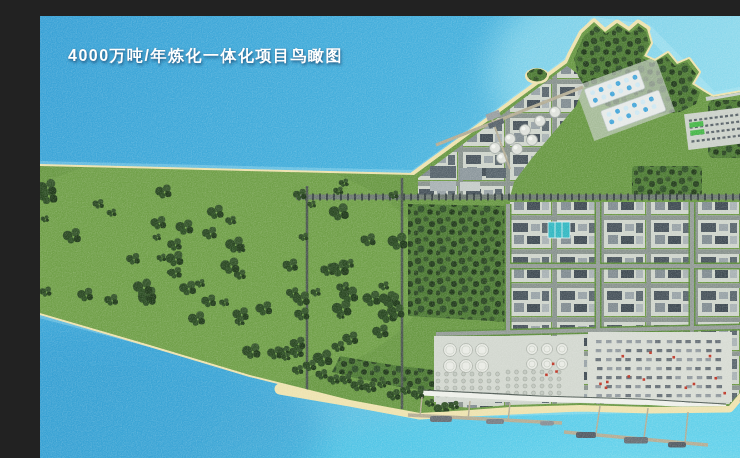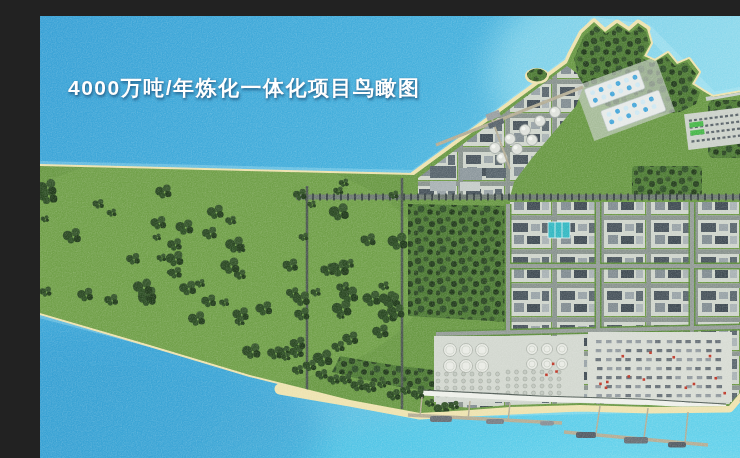--- a/index.html
+++ b/index.html
@@ -1,21 +1,21 @@
 <!DOCTYPE html>
 <html style="--title_color: #ffffff; --water_deep: #379fd4; --water_mid: #4ab4de; --water_light: #9ae2f0; --water_shore: #3cc8ea; --sand: #eee3b0; --grass: #6b9a46; --grass_light: #86b258; --forest: #2f5026; --plot: #cfd5cc; --road: #8a948f; --structure_dark: #4b565e; --structure_light: #9aa4a8; --tank: #e9ebe5; --teal_roof: #35b9c3; --accent_red: #c03a2b; --pier: #b5ae96; --seawall: #eef0ea;"><head>
 <meta charset="utf-8">
 <style>
   html,body{margin:0;padding:0;background:#222;}
   .stage{position:relative;width:740px;height:458px;overflow:hidden;
          font-family:"Liberation Sans",sans-serif;}
   .stage svg{display:block;}
-  .title{position:absolute;left:28px;top:30px;font-size:21px;font-weight:bold;
+  .title{position:absolute;left:28px;top:30px;font-size:16px;font-weight:bold;
          letter-spacing:1.5px;color:var(--title_color,#ffffff);
-         text-shadow:1px 2px 3px rgba(10,45,85,.6), 0 0 1px rgba(30,70,110,.5);margin-top:28px;}
+         text-shadow:1px 2px 3px rgba(10,45,85,.6), 0 0 1px rgba(30,70,110,.5);}
 </style>
 </head>
 <body>
 
 <figure class="stage">
 <svg width="740" height="458" viewBox="0 0 740 458">
   <defs>
     <linearGradient id="waterGrad" x1="0" y1="0" x2="1" y2="0.45">
       <stop offset="0" stop-color="#3ba2d6"></stop>
       <stop offset="0.5" stop-color="#49b2dd"></stop>

